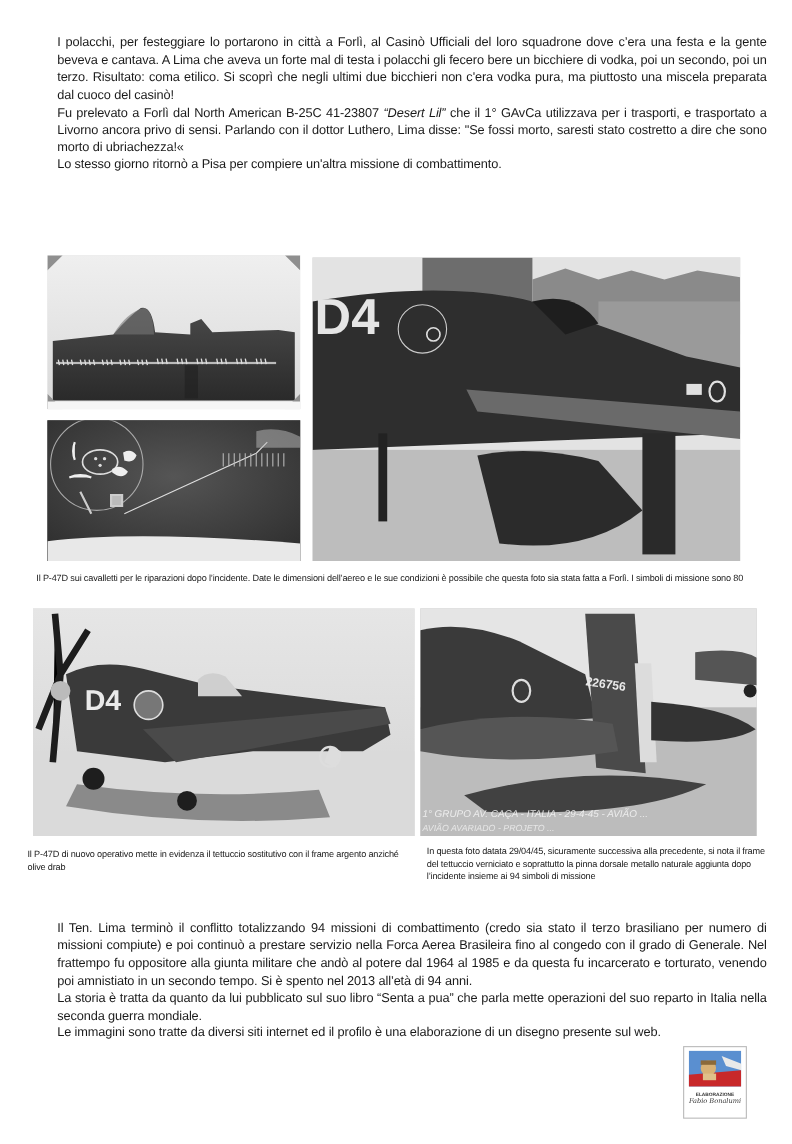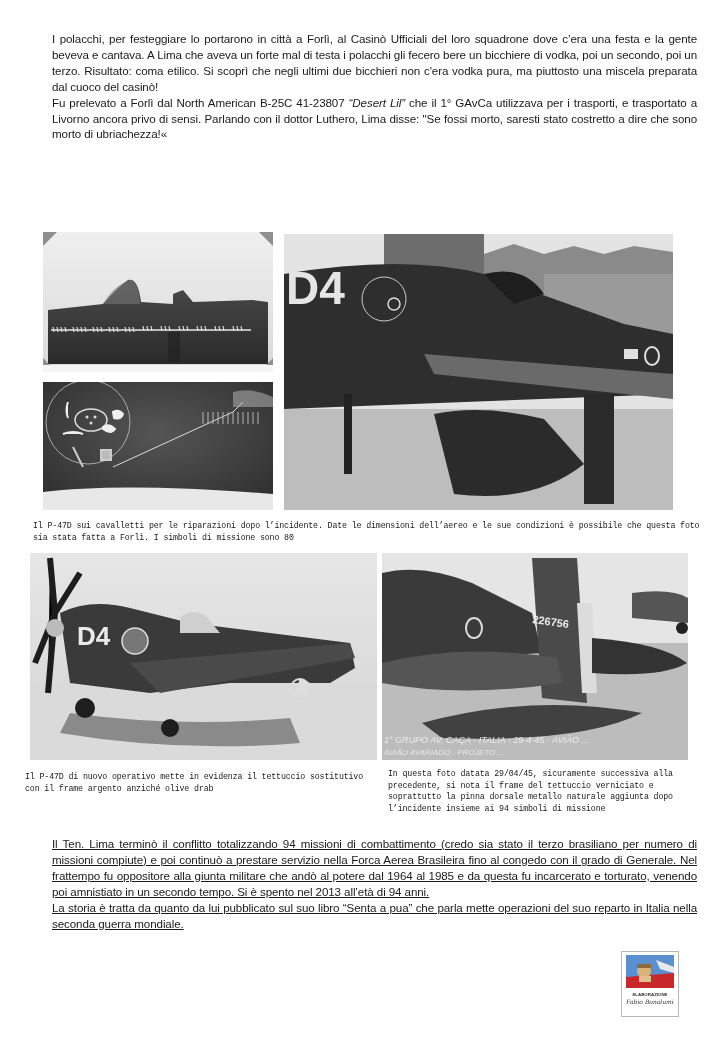--- a/index.html
+++ b/index.html
@@ -1,37 +1,38 @@
 <!DOCTYPE html>
 <html><head>
 <meta charset="utf-8">
 <style>
   html,body{margin:0;padding:0;background:#ffffff;}
   body{width:720px;height:1040px;position:relative;overflow:hidden;font-family:"Liberation Sans","DejaVu Sans",sans-serif;color:#1a1a1a;}
   .para{position:absolute;left:52px;width:645px;font-size:11.6px;line-height:15.9px;text-align:justify;letter-spacing:-0.1px;}
   .para p{margin:0;}
   #top-text{top:31px;}
-  #bottom-text{top:836px;text-decoration:underline;}
+  #bottom-text{top:836px;}
   .photo{position:absolute;overflow:hidden;background:#8a8a8a;}
   .photo svg{display:block;width:100%;height:100%;}
-  .caption{position:absolute;font-size:8.3px;line-height:11.6px;color:#1a1a1a;letter-spacing:-0.15px;font-family:Liberation Mono, monospace;}
+  .caption{position:absolute;font-size:8.3px;line-height:11.6px;color:#1a1a1a;letter-spacing:-0.15px;}
   #cap1{left:33px;top:520px;width:680px;}
   #cap2{left:25px;top:771px;width:340px;}
   #cap3{left:388px;top:768px;width:310px;}
   #badge{position:absolute;left:621px;top:951px;width:58px;height:66px;border:1px solid #b9b9b9;background:#fff;box-sizing:border-box;}
   #badge .pic{position:absolute;left:4px;top:3px;width:48px;height:33px;overflow:hidden;}
   #badge .lbl{position:absolute;left:0;top:40px;width:56px;text-align:center;font-size:4.4px;font-weight:bold;color:#333;}
   #badge .sig{position:absolute;left:0;top:46px;width:56px;text-align:center;font-family:"DejaVu Serif",serif;font-style:italic;font-size:6px;color:#333;}
 </style>
 </head>
 <body>
 
 <div id="top-text" class="para">
   <p>I polacchi, per festeggiare lo portarono in città a Forlì, al Casinò Ufficiali del loro squadrone dove c’era una festa e la gente beveva e cantava. A Lima che aveva un forte mal di testa i polacchi gli fecero bere un bicchiere di vodka, poi un secondo, poi un terzo. Risultato: coma etilico. Si scoprì che negli ultimi due bicchieri non c'era vodka pura, ma piuttosto una miscela preparata dal cuoco del casinò!</p>
   <p><span>Fu prelevato a Forlì dal North American B-25C 41-23807 </span><i>“Desert Lil”</i><span> che il 1° GAvCa utilizzava per i trasporti, e trasportato a Livorno ancora privo di sensi. Parlando con il dottor Luthero, Lima disse: "Se fossi morto, saresti stato costretto a dire che sono morto di ubriachezza!«</span></p>
+  <p>Lo stesso giorno ritornò a Pisa per compiere un'altra missione di combattimento.</p>
 </div>
 
 <div class="photo" style="left:43px;top:232px;width:230px;height:140px;background:#e6e6e6;">
   <svg viewBox="0 0 230 140" preserveAspectRatio="none">
     <defs>
       <linearGradient id="sky1" x1="0" y1="0" x2="0" y2="1">
           <stop offset="0" stop-color="#efefef"></stop>
           <stop offset="1" stop-color="#d9d9d9"></stop>
         </linearGradient>
       <linearGradient id="fus1" x1="0" y1="0" x2="0" y2="1">
@@ -145,20 +146,21 @@
     <text x="2" y="202" fill="#f2f2f2" font-family="Liberation Sans, sans-serif" font-style="italic" font-size="8" opacity="0.8">AVIÃO AVARIADO - PROJETO ...</text>
   </svg>
 </div>
 
 <div id="cap2" class="caption">Il P-47D di nuovo operativo mette in evidenza il tettuccio sostitutivo con il frame argento anziché olive drab</div>
 <div id="cap3" class="caption">In questa foto datata 29/04/45, sicuramente successiva alla precedente, si nota il frame del tettuccio verniciato e soprattutto la pinna dorsale metallo naturale aggiunta dopo l’incidente insieme ai 94 simboli di missione</div>
 
 <div id="bottom-text" class="para">
   <p>Il Ten. Lima terminò il conflitto totalizzando 94 missioni di combattimento (credo sia stato il terzo brasiliano per numero di missioni compiute) e poi continuò a prestare servizio nella Forca Aerea Brasileira fino al congedo con il grado di Generale. Nel frattempo fu oppositore alla giunta militare che andò al potere dal 1964 al 1985 e da questa fu incarcerato e torturato, venendo poi amnistiato in un secondo tempo. Si è spento nel 2013 all’età di 94 anni.</p>
   <p>La storia è tratta da quanto da lui pubblicato sul suo libro “Senta a pua” che parla mette operazioni del suo reparto in Italia nella seconda guerra mondiale.</p>
+  <p>Le immagini sono tratte da diversi siti internet ed il profilo è una elaborazione di un disegno presente sul web.</p>
 </div>
 
 <div id="badge">
   <div class="pic">
     <svg viewBox="0 0 48 33" width="48" height="33">
       <rect width="48" height="33" fill="#5a8fd0"></rect>
       <path d="M0 22 L48 18 L48 33 L0 33 Z" fill="#c8282a"></path>
       <path d="M30 5 L48 12 L48 18 L34 14 Z" fill="#e9e9e9"></path>
       <circle cx="18" cy="16" r="7" fill="#d8b276"></circle>
       <rect x="11" y="9" width="14" height="4" fill="#8b6a3a"></rect>

